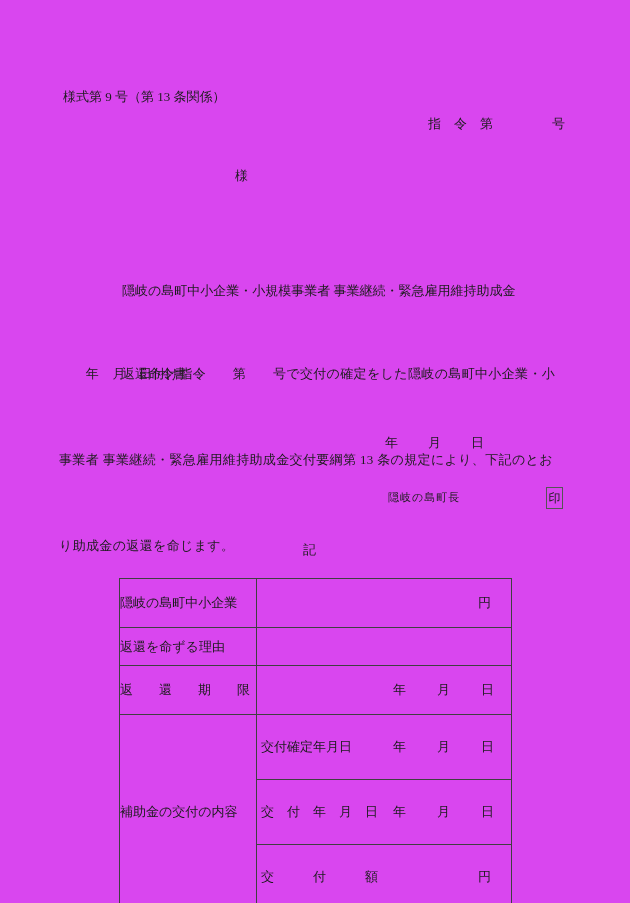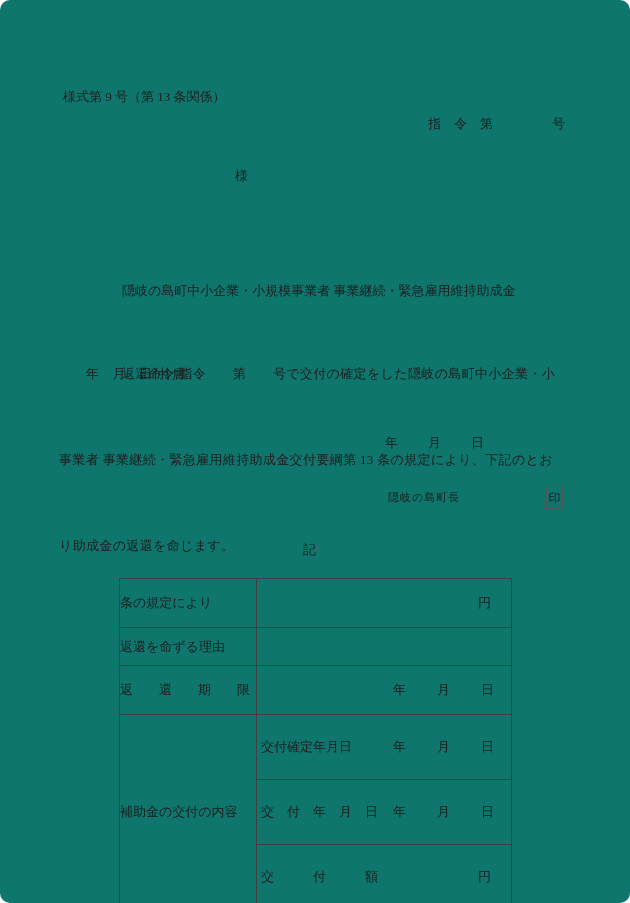--- a/index.html
+++ b/index.html
@@ -1,26 +1,25 @@
 <!DOCTYPE html>
 <html><head>
 <meta charset="utf-8">
 <style>
   * { margin: 0; padding: 0; box-sizing: border-box; }
   html, body { background: #ffffff; }
   .page {
     position: relative;
     width: 630px;
     height: 903px;
-    background: #0f766e;
+    background: #d946ef;
     font-family: "Liberation Serif", "DejaVu Serif", serif;
     color: #1c1c1c;
     font-size: 13px;
     overflow: hidden;
-    border-radius: 10px;
   }
   .abs { position: absolute; line-height: 15px; white-space: pre; }
 
   .form-number   { left: 63px;  top: 89px; }
   .directive     { left: 428px; top: 116px; display: flex; gap: 59px; }
   .addressee     { left: 235px; top: 168px; }
   .doc-title     { left: 122px; top: 222px; line-height: 27.5px; }
   .body-text     { left: 59px;  top: 303px; line-height: 28.6px; letter-spacing: 0.35px; width: 515px; }
   .issue-date    { left: 385px; top: 435px; display: flex; gap: 30px; }
   .signer        { left: 388px; top: 490px; font-size: 11px; letter-spacing: 1px; }
@@ -90,21 +89,21 @@
 
   <div class="abs record-marker">記</div>
 
   <table class="order-table">
     <colgroup>
       <col style="width:137px">
       <col style="width:255px">
     </colgroup>
     <tbody>
       <tr>
-        <td class="label-cell">条の規定により</td>
+        <td class="label-cell">隠岐の島町中小企業</td>
         <td class="value-cell">
           <span class="unit">円</span>
         </td>
       </tr>
       <tr>
         <td class="label-cell">返還を命ずる理由</td>
         <td class="value-cell"></td>
       </tr>
       <tr>
         <td class="label-cell">返　　還　　期　　限</td>

